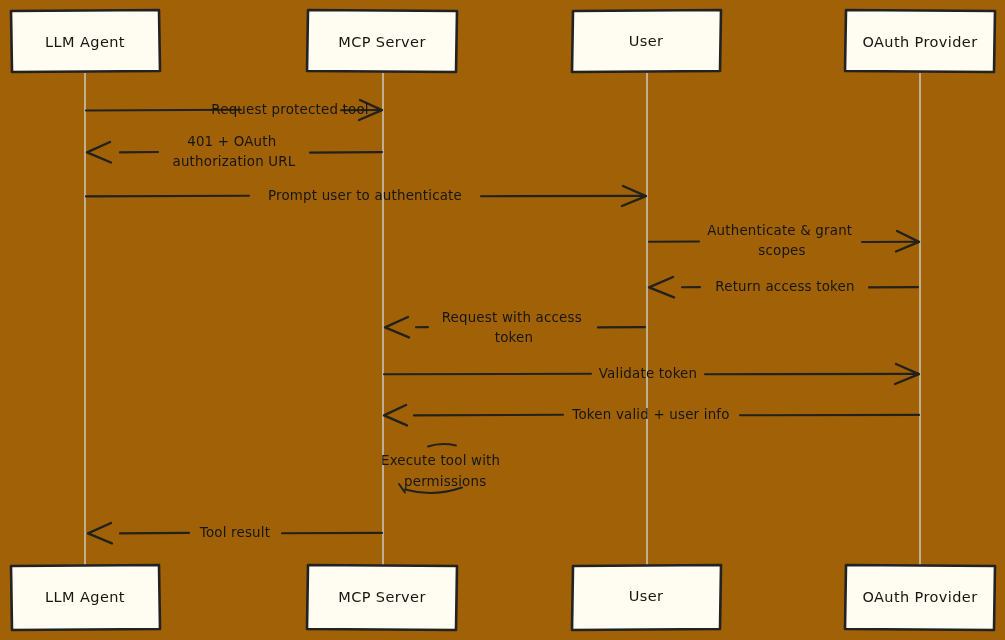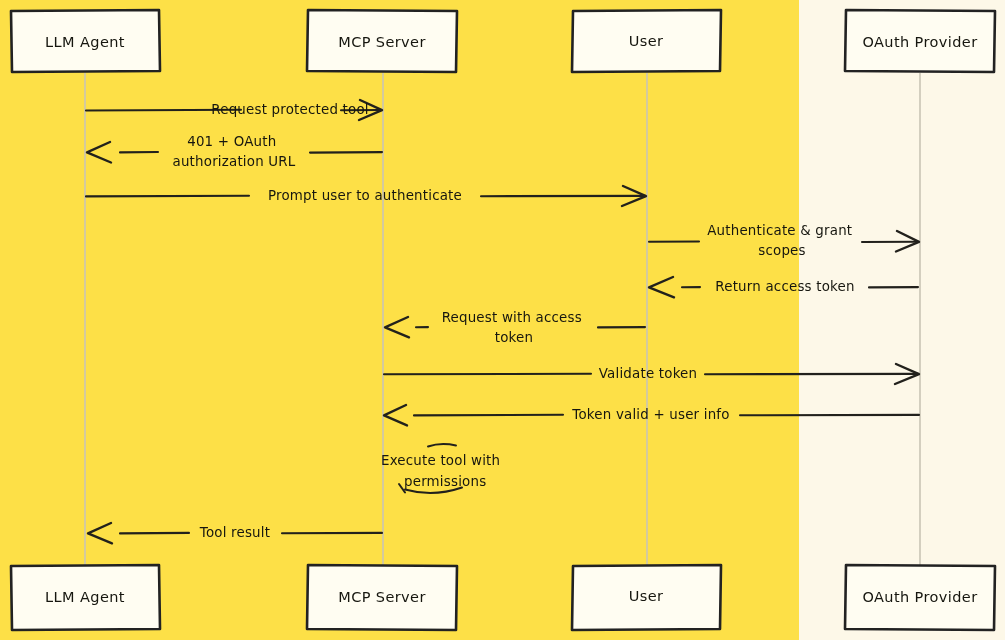--- a/index.html
+++ b/index.html
@@ -9,23 +9,23 @@
     background: #FDF8E8;
   }
   body {
     width: 1005px;
     height: 640px;
     overflow: hidden;
     font-family: "DejaVu Sans", sans-serif;
   }
   #diagram-root {
     position: relative;
-    width: 799px;
+    width: 1005px;
     height: 640px;
-    background: #fde047;
+    background: #a16207;
   }
   svg#sequence-svg {
     position: absolute;
     top: 0;
     left: 0;
     width: 1005px;
     height: 640px;
     display: block;
   }
   .participant-box-rect {

